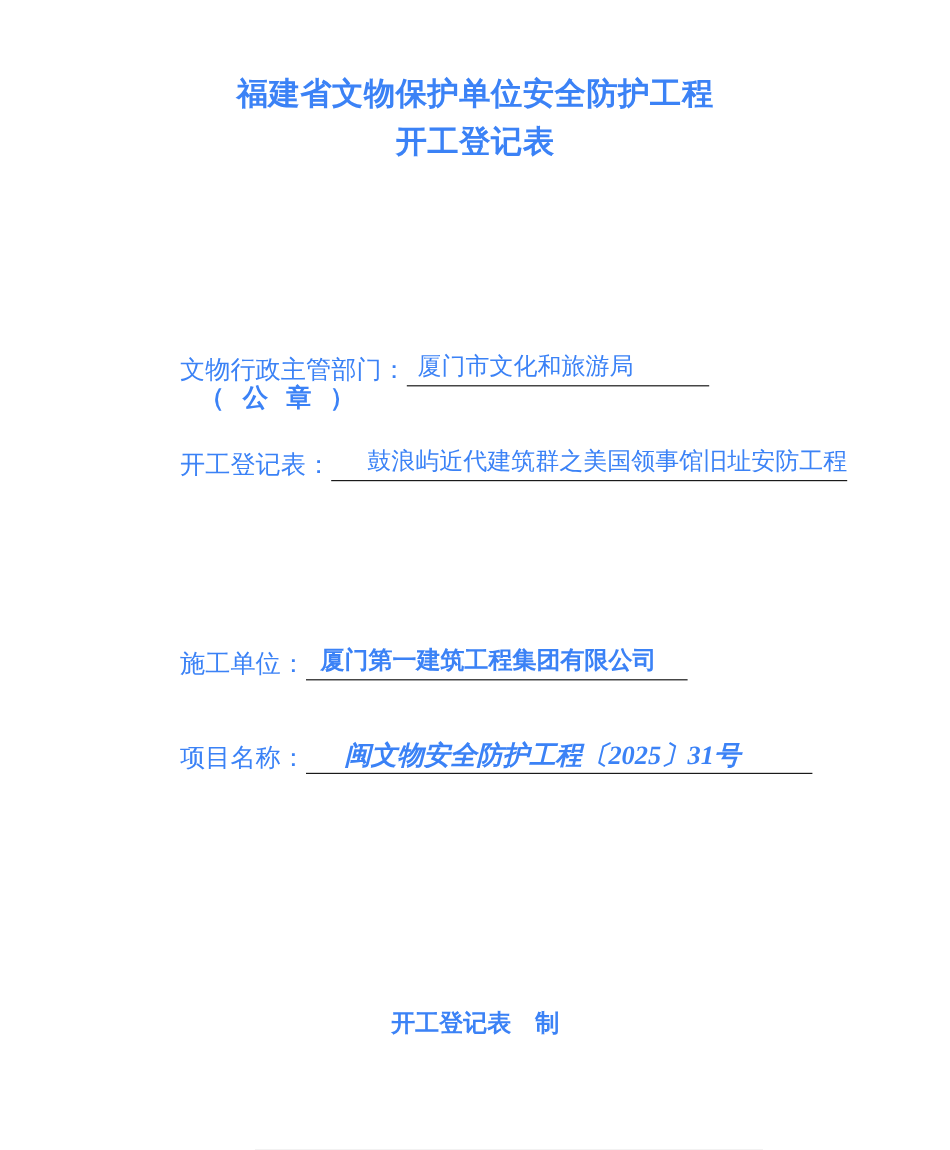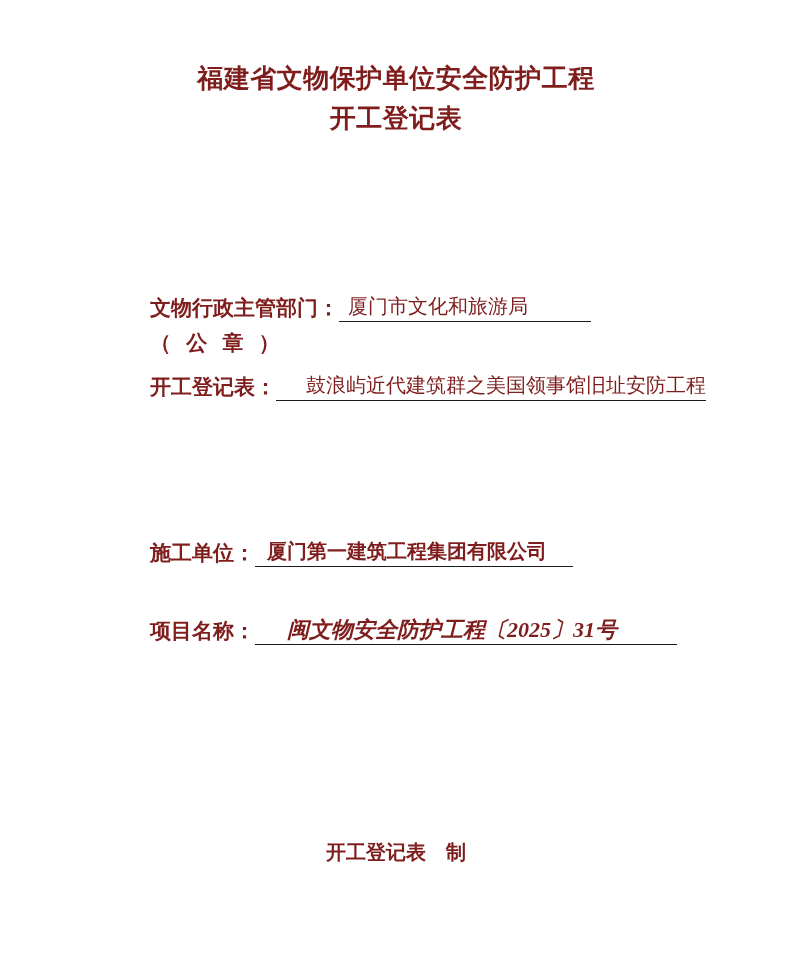--- a/index.html
+++ b/index.html
@@ -7,21 +7,21 @@
   body {
     font-family: "Liberation Serif", "DejaVu Serif", serif;
     -webkit-font-smoothing: antialiased;
   }
   .page {
     position: relative;
     width: 792px;
     height: 958px;
     margin: 0 auto;
     background: #ffffff;
-    color: #7f1d1d;
+    color: #3b82f6;
     overflow: hidden;
   }
   .doc-title {
     position: absolute;
     left: 0;
     width: 100%;
     text-align: center;
     font-size: 26px;
     font-weight: bold;
     letter-spacing: 0.5px;
@@ -30,30 +30,30 @@
   .doc-title.line1 { top: 61px; }
   .doc-title.line2 { top: 101px; }
 
   .field-row {
     position: absolute;
     left: 150px;
     white-space: nowrap;
     line-height: 27px;
   }
   .row-authority    { top: 293px; }
-  .row-seal         { top: 330px; }
+  .row-seal         { top: 318px; margin-left: 16px; }
   .row-project      { top: 372px; }
   .row-builder      { top: 455px; }
   .row-contractor   { top: 538px; }
   .row-registration { top: 616px; }
 
   .field-label {
     display: inline-block;
     font-size: 21px;
-    font-weight: bold;
+    font-weight: normal;
     vertical-align: bottom;
   }
   .field-value {
     display: inline-block;
     font-size: 20px;
     font-weight: normal;
     border-bottom: 1.5px solid #1a1a1a;
     padding-bottom: 1px;
     vertical-align: bottom;
     overflow: hidden;

